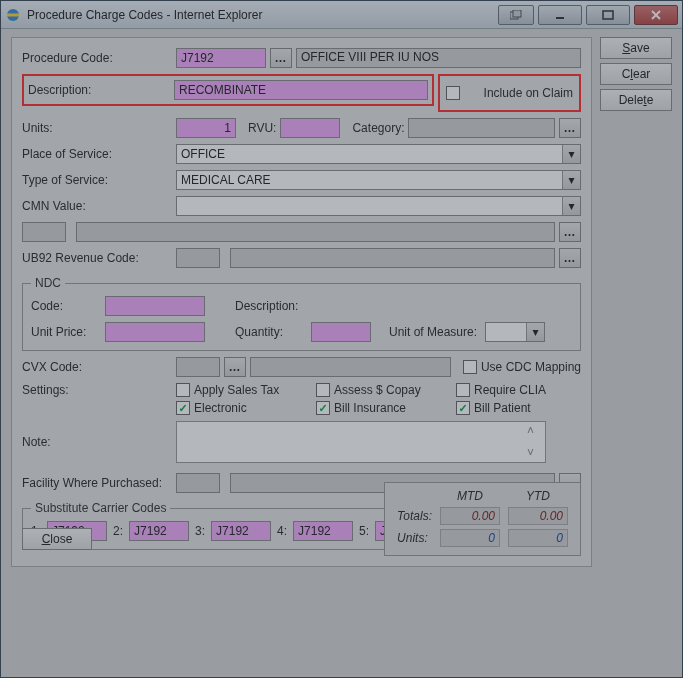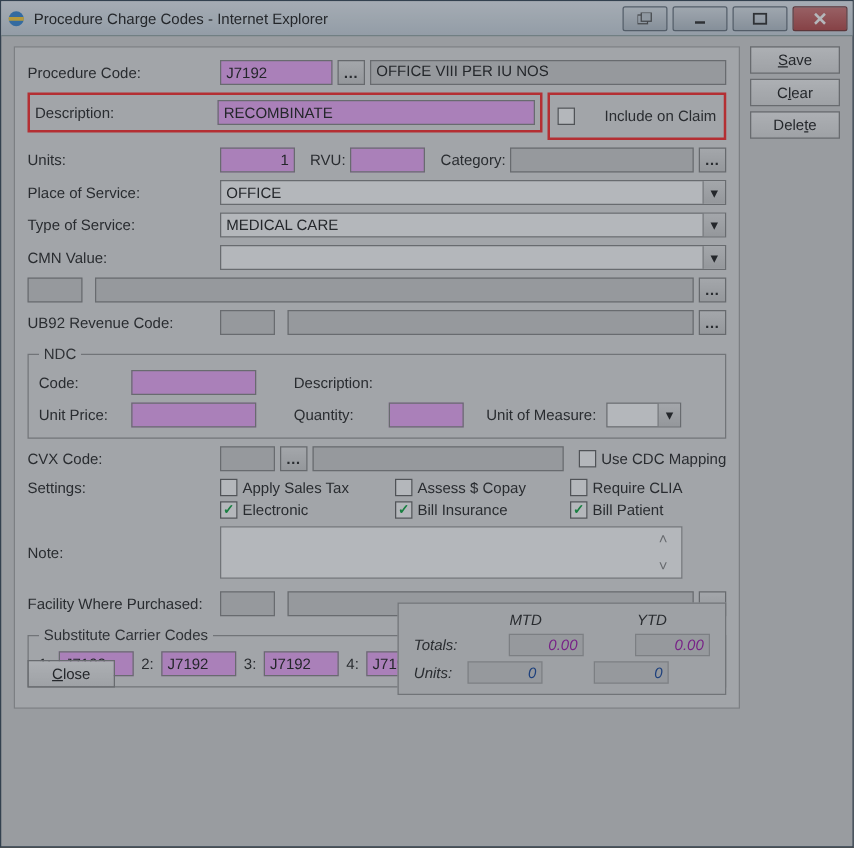--- a/index.html
+++ b/index.html
@@ -133,22 +133,21 @@
     border:1px solid #999;
     background:#dedede;
     padding:4px 8px 6px 8px;
     font-style:italic;
   }
   .totals table { border-collapse: collapse; }
   .totals td, .totals th { padding:2px 4px; font-weight:normal; }
   .totals .num {
     border:1px solid #aaa; background:#d2d2d2;
     width:60px; height:18px; text-align:right; padding:1px 4px;
-    color:#a21caf;
-    margin-left:33px;
+    color:#7f1d1d;
   }
   .totals .numi {
     border:1px solid #aaa; background:#d2d2d2;
     width:60px; height:18px; text-align:right; padding:1px 4px;
     color:#1a4aa0;
   }
   .closebtn {
     position:absolute; left:10px; bottom:16px;
     width:70px;
   }

